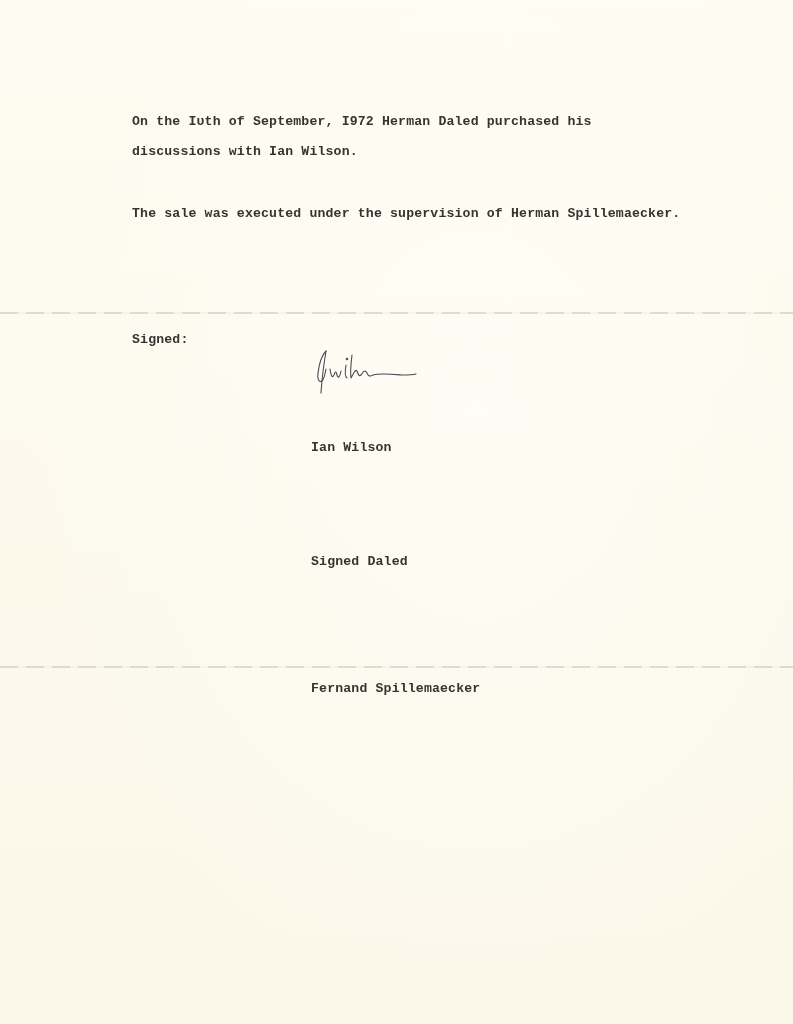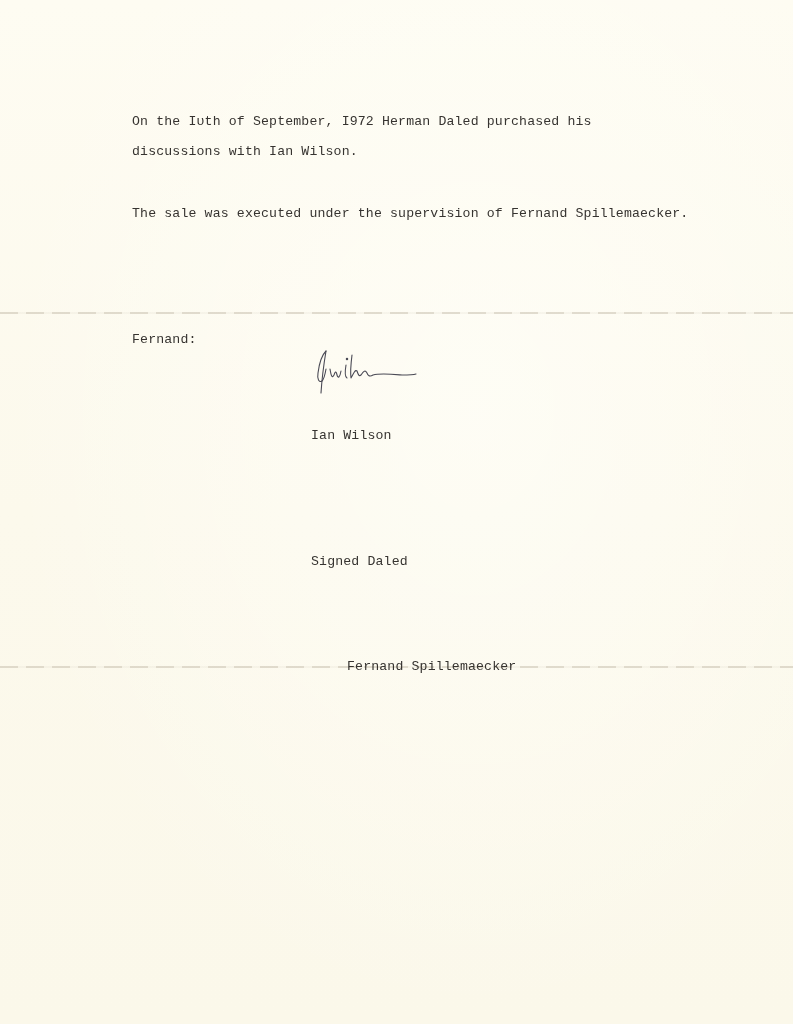--- a/index.html
+++ b/index.html
@@ -30,21 +30,21 @@
       height: 2px;
       background: repeating-linear-gradient(90deg,
         rgba(200,192,175,0.55) 0px, rgba(200,192,175,0.55) 18px,
         rgba(220,214,200,0.2) 18px, rgba(220,214,200,0.2) 26px);
     }
     .line {
       position: absolute;
       font-size: 13.2px;
       letter-spacing: 0.15px;
       white-space: pre;
-      font-weight: normal;
+      font-weight: bold;
       color: #262320;
       opacity: 0.92;
     }
     .sig {
       position: absolute;
       left: 310px;
       top: 345px;
       width: 115px;
       height: 55px;
     }
@@ -53,30 +53,30 @@
 <body>
 
 <div class="paper"></div>
 
 <div class="fold" style="top:312px;"></div>
 <div class="fold" style="top:666px;"></div>
 
 <div class="line" style="left:132px; top:114px;">On the Iυth of September, I972 Herman Daled purchased his</div>
 <div class="line" style="left:132px; top:144px;text-align:right;">discussions with Ian Wilson.</div>
 
-<div class="line" style="left:132px; top:206px;">The sale was executed under the supervision of Fernand Spillemaecker.</div>
+<div class="line" style="left:132px; top:206px;">The sale was executed under the supervision of Herman Spillemaecker.</div>
 
-<div class="line" style="left:132px; top:332px;">Fernand:</div>
+<div class="line" style="left:132px; top:332px;">Signed:</div>
 
 <svg class="sig" viewBox="0 0 115 55">
   <g fill="none" stroke="#4a4a55" stroke-width="1.1" stroke-linecap="round" stroke-linejoin="round">
     <path d="M16 6 C 12 10, 9 20, 8 28 C 7 34, 9 38, 12 36 C 14 34, 15 30, 16 24"></path>
     <path d="M16 6 C 14 18, 12 32, 11 48"></path>
     <path d="M20 24 C 21 30, 22 34, 24 30 C 25 27, 26 25, 27 30 C 28 34, 30 32, 31 26"></path>
     <path d="M36 20 C 35 26, 35 32, 37 33"></path>
     <circle cx="37" cy="14" r="0.7" fill="#4a4a55"></circle>
     <path d="M42 10 C 41 18, 40 26, 41 33 C 43 30, 45 24, 47 26 C 48 29, 49 32, 51 30 C 53 27, 55 24, 57 28 C 58 31, 60 32, 63 30 C 70 28, 80 29, 92 30 C 98 30, 103 30, 106 29"></path>
   </g>
 </svg>
 
-<div class="line" style="left:311px; top:428px;">Ian Wilson</div>
+<div class="line" style="left:311px; top:440px;">Ian Wilson</div>
 <div class="line" style="left:311px; top:554px;">Signed Daled</div>
-<div class="line" style="left:311px; top:659px;margin-left:36px;">Fernand Spillemaecker</div>
+<div class="line" style="left:311px; top:681px;">Fernand Spillemaecker</div>
 
 </body></html>

